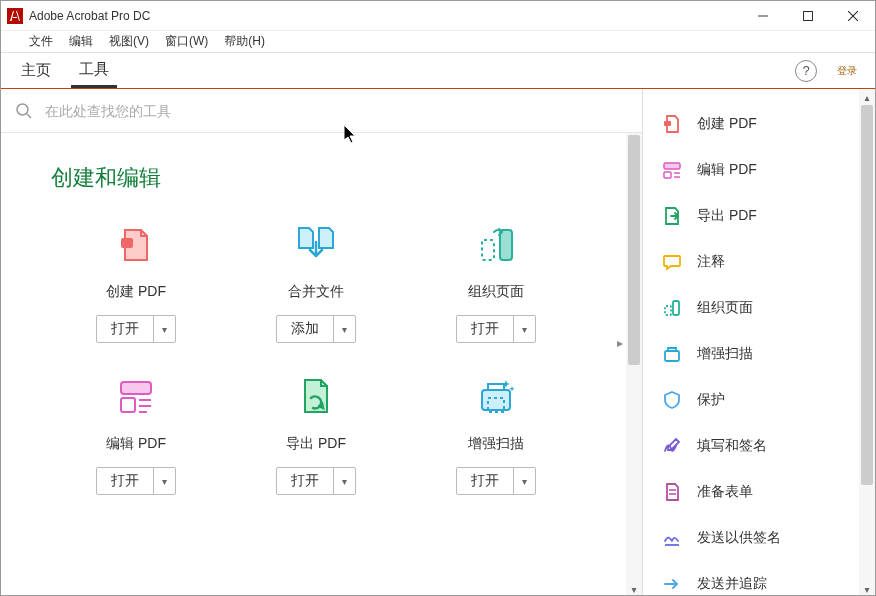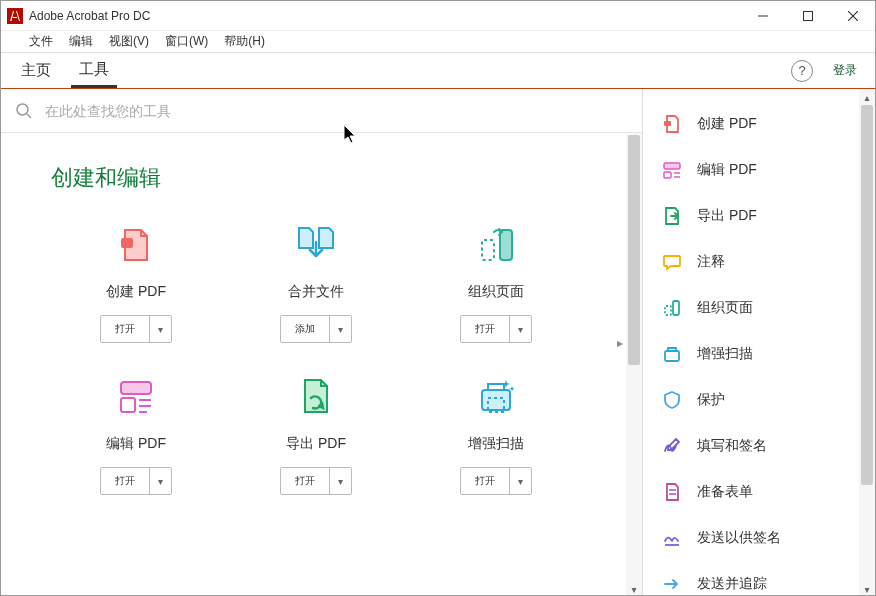--- a/index.html
+++ b/index.html
@@ -13,37 +13,37 @@
 .win-btn { width: 45px; height: 30px; display: flex; align-items: center; justify-content: center; font-size: 14px; cursor: pointer; }
 
 .menubar { height: 22px; display: flex; padding: 0 20px; border-bottom: 1px solid #e0e0e0; }
 .menu-item { font-size: 12px; padding: 2px 8px; color: #333; cursor: pointer; }
 
 .tabs { height: 36px; display: flex; align-items: center; padding: 0 12px; border-bottom: 1px solid #c2410c; }
 .tab { font-size: 15px; color: #333; padding: 6px 8px; margin-right: 12px; cursor: pointer; }
 .tab.active { border-bottom: 3px solid #333; font-weight: 500; }
 .tabs .spacer { flex: 1; }
 .help-icon { width: 22px; height: 22px; border: 1px solid #888; border-radius: 50%; display: flex; align-items: center; justify-content: center; font-size: 13px; color: #555; margin-right: 14px; cursor: pointer; }
-.login { font-size: 12px; color: #14532d; cursor: pointer; padding: 4px 6px; }
+.login { font-size: 10px; color: #a16207; cursor: pointer; padding: 4px 6px; }
 
 .content { display: flex; height: calc(596px - 30px - 22px - 36px); }
 .main { flex: 1; display: flex; flex-direction: column; border-right: 1px solid #ddd; position: relative; }
 .searchbar { height: 44px; display: flex; align-items: center; padding: 0 14px; border-bottom: 1px solid #e5e5e5; }
 .searchbar svg { flex-shrink: 0; }
 .search-input { border: none; outline: none; font-size: 14px; margin-left: 12px; flex: 1; color: #333; }
 .search-input::placeholder { color: #aaa; }
 
 .tools-scroll { flex: 1; overflow-y: auto; padding: 30px 20px 20px 50px; position: relative; }
 .section-title { font-size: 22px; color: #15803d; margin-bottom: 28px; }
 .tool-grid { display: grid; grid-template-columns: repeat(3, 170px); gap: 30px 10px; }
 .tool-card { display: flex; flex-direction: column; align-items: center; }
 .tool-icon { width: 48px; height: 48px; display: flex; align-items: center; justify-content: center; margin-bottom: 14px; }
 .tool-name { font-size: 14px; color: #333; margin-bottom: 14px; }
 .tool-action { display: flex; border: 1px solid #bbb; border-radius: 2px; height: 28px; }
-.tool-action .btn { padding: 0 14px; display: flex; align-items: center; font-size: 10px; color: #333; cursor: pointer; }
+.tool-action .btn { padding: 0 14px; display: flex; align-items: center; font-size: 14px; color: #333; cursor: pointer; }
 .tool-action .dd { width: 22px; border-left: 1px solid #bbb; display: flex; align-items: center; justify-content: center; cursor: pointer; font-size: 10px; color: #666; }
 
 .main-scrollbar { position: absolute; right: 0; top: 44px; width: 16px; bottom: 0; background: #f6f6f6; }
 .main-scrollbar .thumb { position: absolute; left: 2px; right: 2px; top: 2px; height: 230px; background: #ccc; border-radius: 2px; }
 .main-scrollbar .arrow { position: absolute; left:0; right:0; height:16px; display:flex; align-items:center; justify-content:center; font-size:10px; color:#666; }
 .collapse-arrow { position:absolute; right:17px; top:50%; transform:translateY(-50%); font-size:12px; color:#888; cursor:pointer; padding:6px 2px; }
 
 .sidebar { width: 232px; position: relative; }
 .side-scroll { position: absolute; right: 0; top: 0; bottom: 0; width: 16px; background: #f6f6f6; }
 .side-scroll .thumb { position:absolute; left:2px; right:2px; top:16px; height:380px; background:#ccc; border-radius:2px; }

